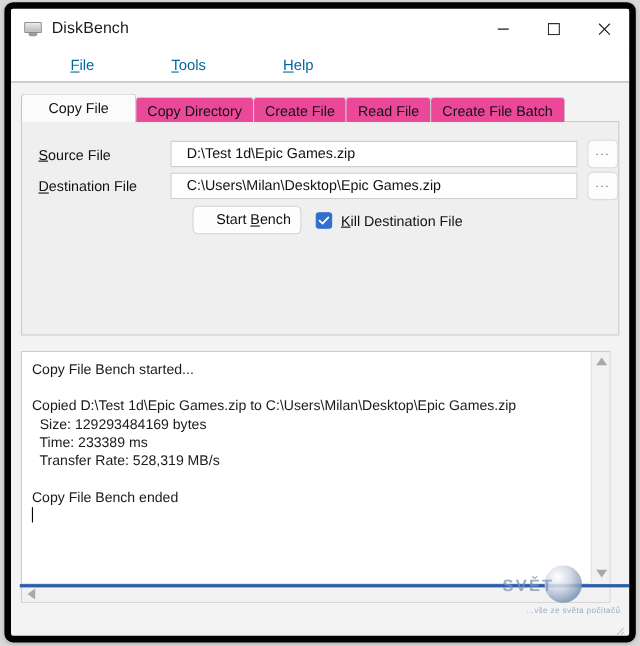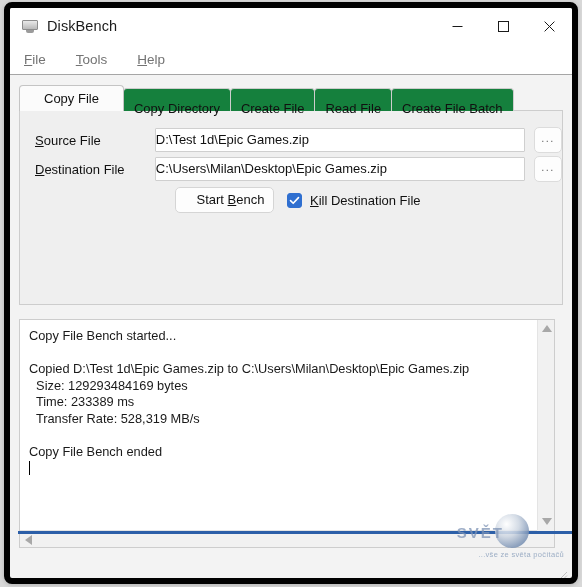--- a/index.html
+++ b/index.html
@@ -86,46 +86,47 @@
     height: 31px;
     background: #ffffff;
     border-bottom: 1px solid #a6a6a6;
     display: flex;
     align-items: center;
     padding-left: 14px;
     box-sizing: border-box;
   }
   .menu-item {
     font-size: 13.5px;
-    color: #737373;
+    color: #0369a1;
     margin-right: 30px;
     cursor: default;
     white-space: nowrap;
+    margin-left: 40px;
   }
   .menu-item u { text-decoration: underline; }
 
   
   #tabs-wrap {
     margin: 10px 9px 0 9px;
     position: relative;
   }
   #tabstrip {
     display: flex;
     align-items: flex-end;
     height: 26px;
     position: relative;
     z-index: 3;
   }
   .tab {
     font-size: 13px;
     color: #111;
-    padding: 8px 10px;
+    padding: 0 10px;
     height: 23px;
     line-height: 23px;
-    background: #15803d;
+    background: #ec4899;
     border: 1px solid #cdcdcd;
     border-bottom: none;
     border-radius: 4px 4px 0 0;
     margin-right: -1px;
     box-sizing: border-box;
     cursor: default;
     white-space: nowrap;
     position: relative;
   }
   .tab.active {
@@ -168,21 +169,21 @@
   .field-label u { text-decoration: underline; }
   .text-input {
     width: 371px;
     height: 24px;
     background: #ffffff;
     border: 1px solid #cfcfcf;
     box-sizing: border-box;
     font-size: 13px;
     color: #111;
     font-family: "Liberation Sans", sans-serif;
-    padding: 0 0;
+    padding: 0 14px;
     line-height: 22px;
     white-space: nowrap;
     overflow: hidden;
     border-radius: 1px;
   }
   .browse-btn {
     width: 28px;
     height: 26px;
     margin-left: 9px;
     background: #fdfdfd;

